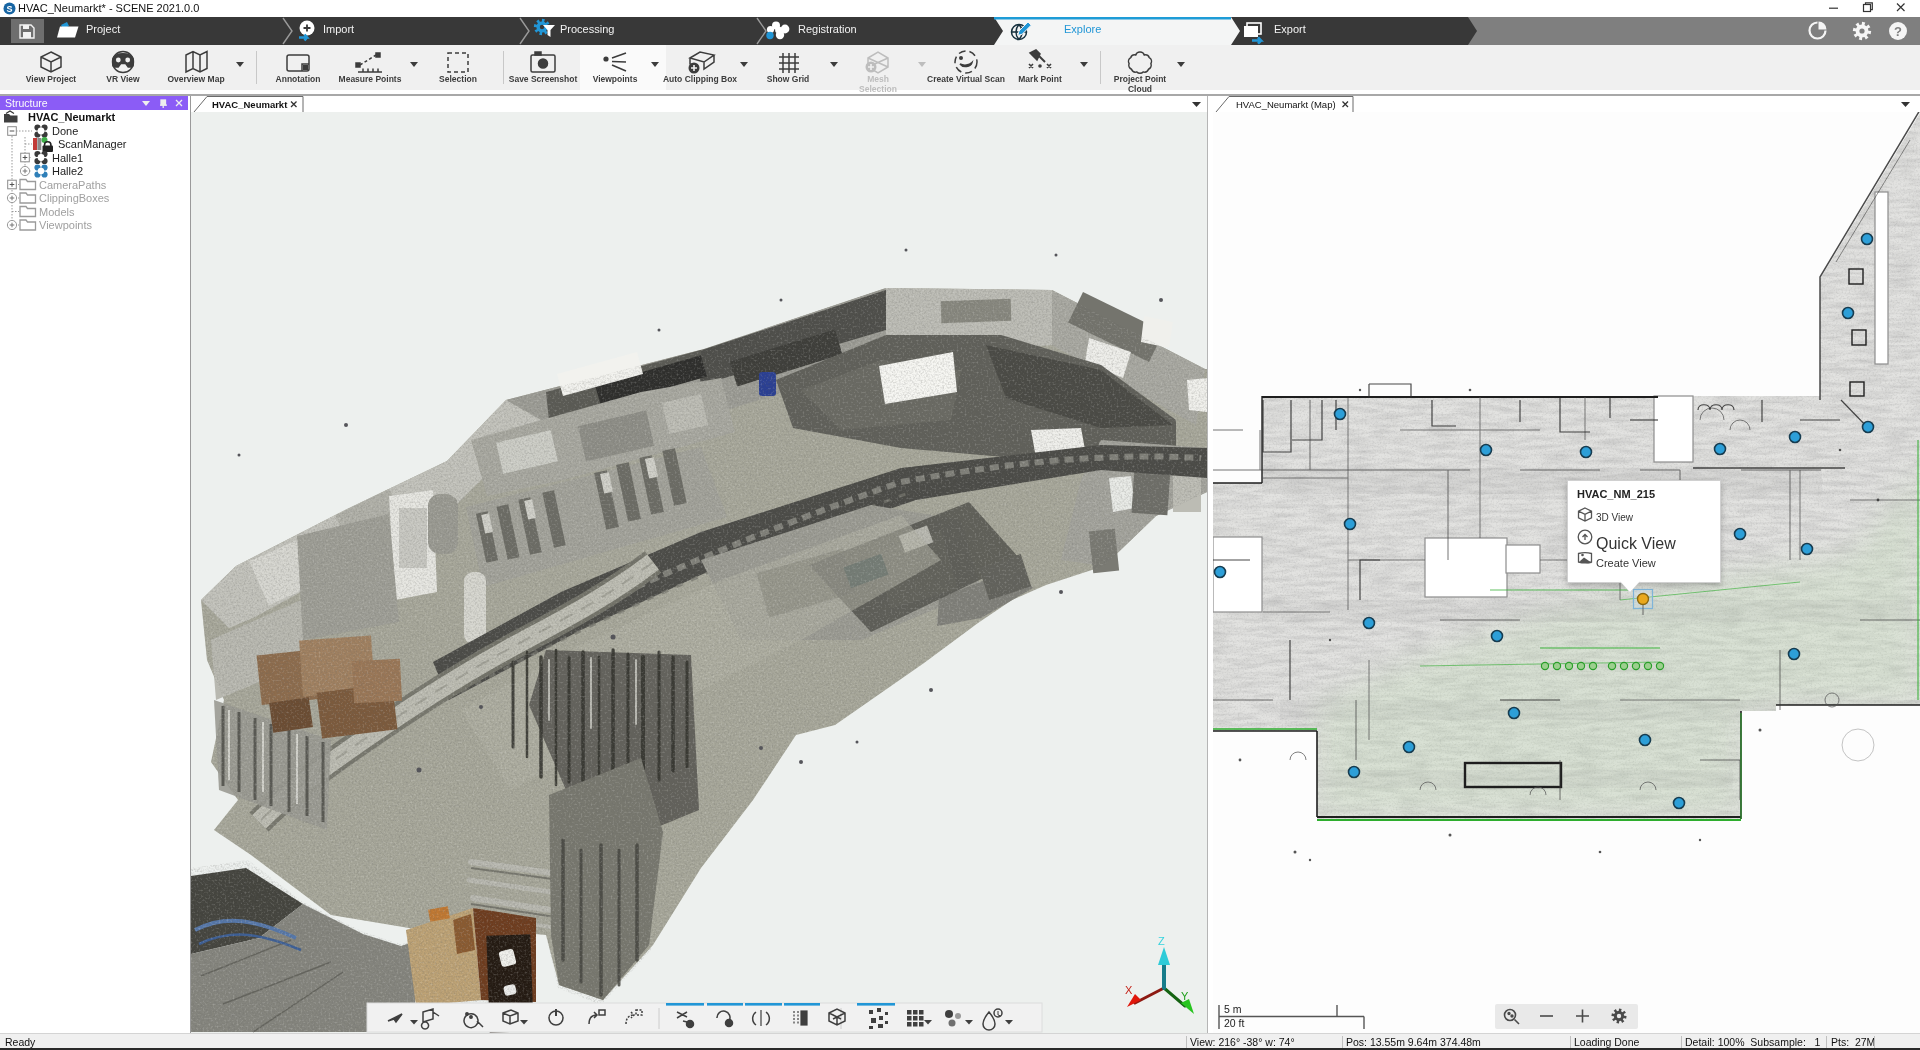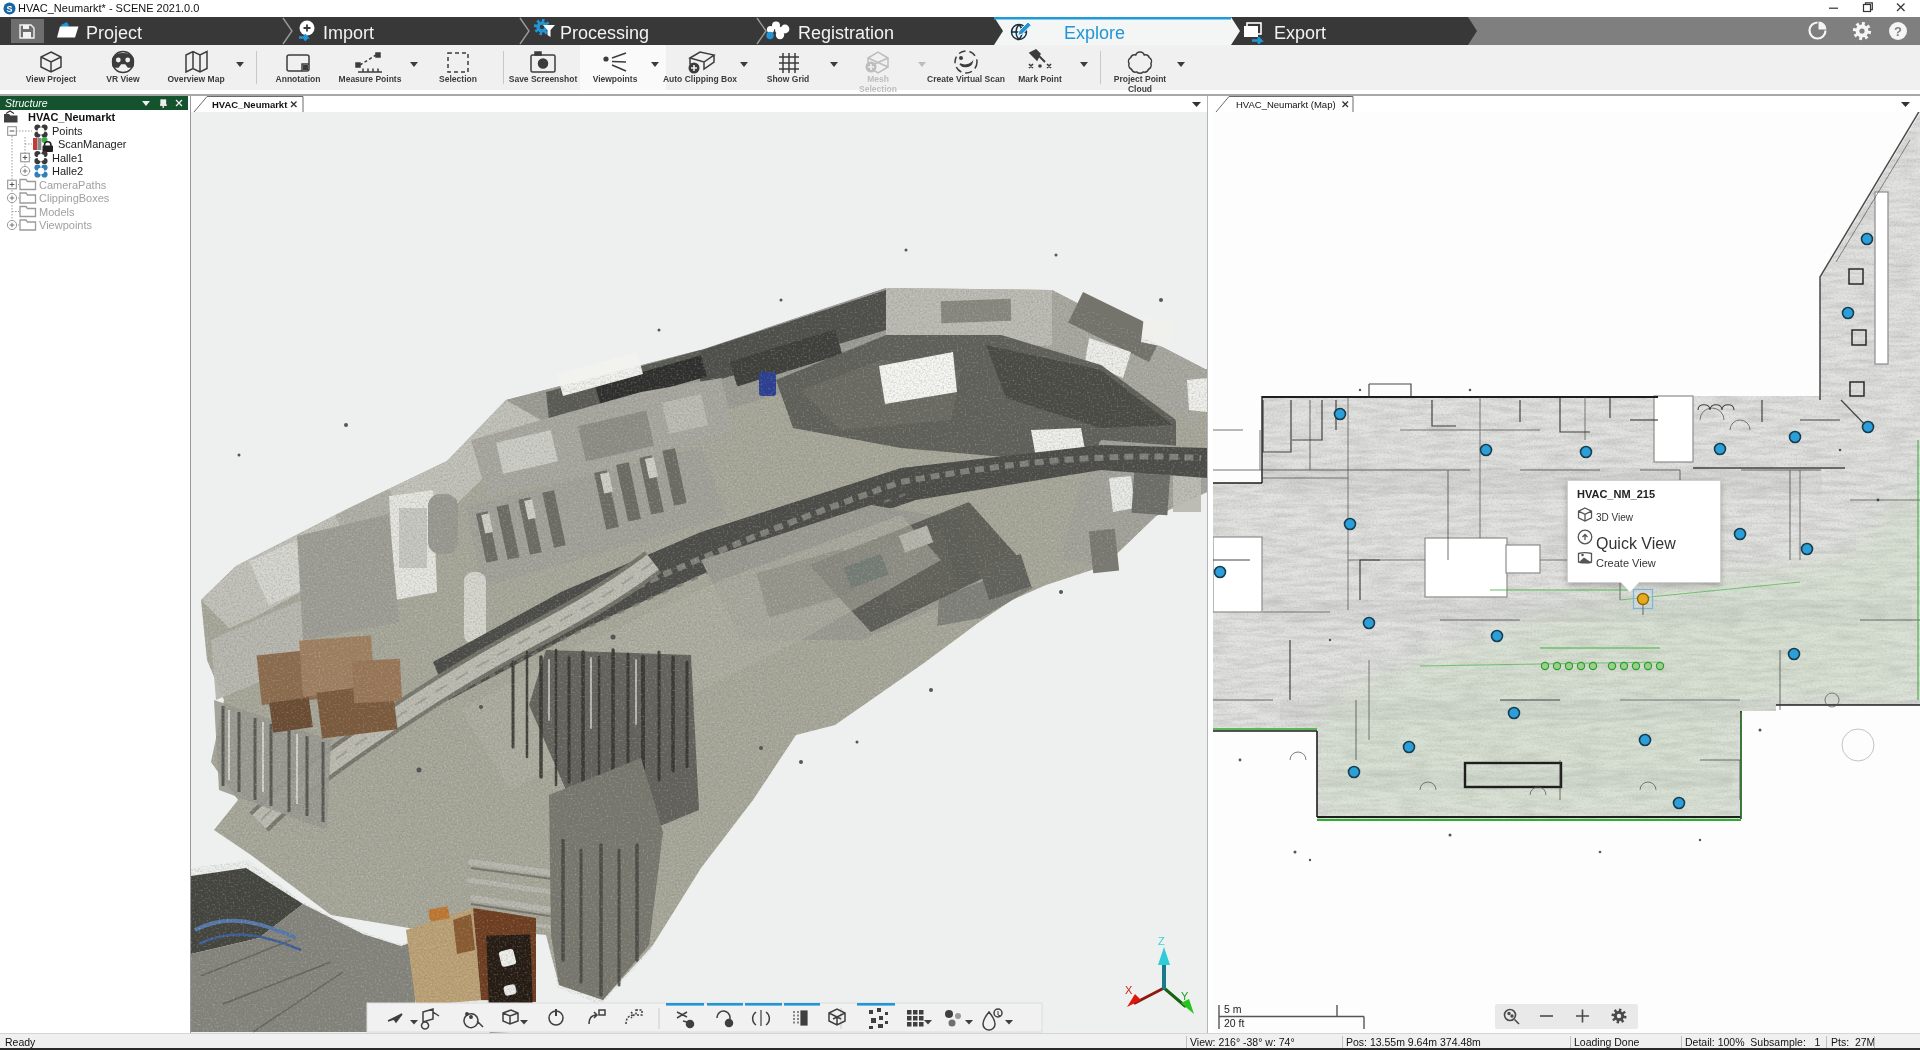--- a/index.html
+++ b/index.html
@@ -5,31 +5,31 @@
   html,body{margin:0;padding:0;background:#fff;}
   #app{position:relative;width:1920px;height:1050px;overflow:hidden;
        font-family:"Liberation Sans",sans-serif;background:#fff;}
   .abs{position:absolute;}
   
   #titlebar{left:0;top:0;width:1920px;height:17px;background:#fff;}
   #titletext{left:18px;top:2px;font-size:11px;color:#111;}
   
   #ribbon{left:0;top:17px;width:1920px;height:28px;background:#7f7f7f;}
   #ribbondark{left:0;top:0;width:1240px;height:28px;background:#383838;}
-  .rtab{top:0;height:28px;color:#f2f2f2;font-size:18px;}
+  .rtab{top:0;height:28px;color:#f2f2f2;font-size:11px;}
   
   #toolbar{left:0;top:45px;width:1920px;height:45px;background:#f0f0f0;}
   #toolbarline{left:0;top:94px;width:1920px;height:2px;background:#a8a8a8;}
   .tbitem{position:absolute;top:45px;height:45px;text-align:center;color:#3c3c3c;font-weight:bold;}
   .tblabel{position:absolute;top:29px;width:100%;font-size:8.5px;text-align:center;color:#3c3c3c;}
   .tbsep{position:absolute;top:51px;width:1px;height:33px;background:#c8c8c8;}
   .caret{position:absolute;width:0;height:0;border-left:4.5px solid transparent;border-right:4.5px solid transparent;border-top:5px solid #3c3c3c;}
   
   #leftpanel{left:0;top:96px;width:188px;height:937px;background:#fff;}
-  #lp-head{left:0;top:0;width:188px;height:14px;background:#14532d;color:#fbfbfb;font-size:10.5px;font-style:italic;}
+  #lp-head{left:0;top:0;width:188px;height:14px;background:#8b5cf6;color:#fbfbfb;font-size:10.5px;}
   #view3d{left:190px;top:96px;width:1016px;height:937px;background:#fff;border-left:1px solid #9a9a9a;border-right:1px solid #b5b5b5;}
   #viewmap{left:1213px;top:96px;width:707px;height:937px;background:#fff;}
   .tabstrip{position:absolute;left:0;top:0;width:100%;height:16px;background:#fff;border-bottom:1px solid #fff;}
   
   #status{left:0;top:1033px;width:1920px;height:17px;background:#f0f0f0;border-top:1px solid #d4d4d4;font-size:10.5px;color:#111;}
   #status div{position:absolute;top:2px;}
   .statsep{position:absolute;top:0;width:1px;height:15px;background:#c0c0c0;}
   #bottomline{left:0;top:1048px;width:1920px;height:2px;background:#2a2a2a;}
 </style>
 </head>
@@ -302,21 +302,21 @@
       </g>
 
       <g fill="#fff" stroke="#9a9a9a" stroke-width="1.3">
         <path d="M20 69.5 h6 l1.5 2 h8 v8 h-15.5 z"></path>
         <path d="M20 83 h6 l1.5 2 h8 v8 h-15.5 z"></path>
         <path d="M20 96.5 h6 l1.5 2 h8 v8 h-15.5 z"></path>
         <path d="M20 110 h6 l1.5 2 h8 v8 h-15.5 z"></path>
       </g>
     </svg>
     <div class="abs" style="left:28px;top:15px;font-size:11px;font-weight:bold;color:#111">HVAC_Neumarkt</div>
-    <div class="abs" style="left:52px;top:29px;font-size:11px;color:#222">Points</div>
+    <div class="abs" style="left:52px;top:29px;font-size:11px;color:#222">Done</div>
     <div class="abs" style="left:58px;top:42px;font-size:11px;color:#222">ScanManager</div>
     <div class="abs" style="left:52px;top:55.5px;font-size:11px;color:#222">Halle1</div>
     <div class="abs" style="left:52px;top:69px;font-size:11px;color:#222">Halle2</div>
     <div class="abs" style="left:39px;top:82.5px;font-size:11px;color:#a0a0a0">CameraPaths</div>
     <div class="abs" style="left:39px;top:96px;font-size:11px;color:#a0a0a0">ClippingBoxes</div>
     <div class="abs" style="left:39px;top:109.5px;font-size:11px;color:#a0a0a0">Models</div>
     <div class="abs" style="left:39px;top:123px;font-size:11px;color:#a0a0a0">Viewpoints</div>
   </div>
 
   <div class="abs" id="view3d">

